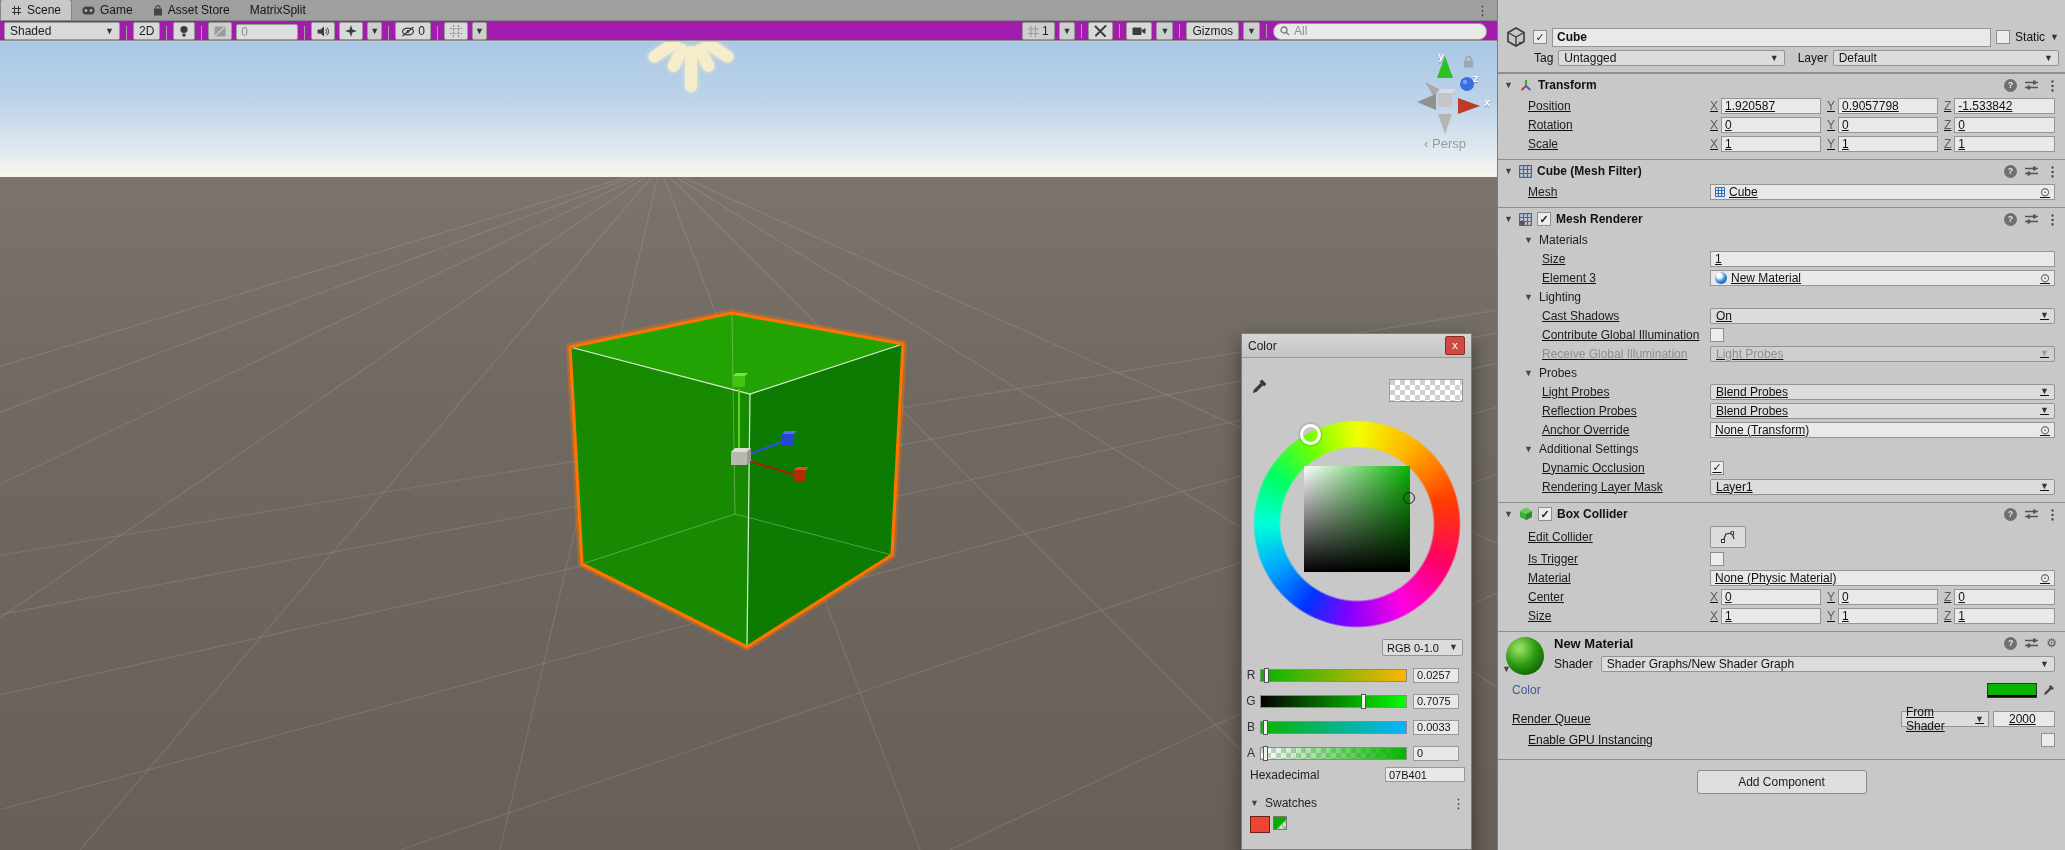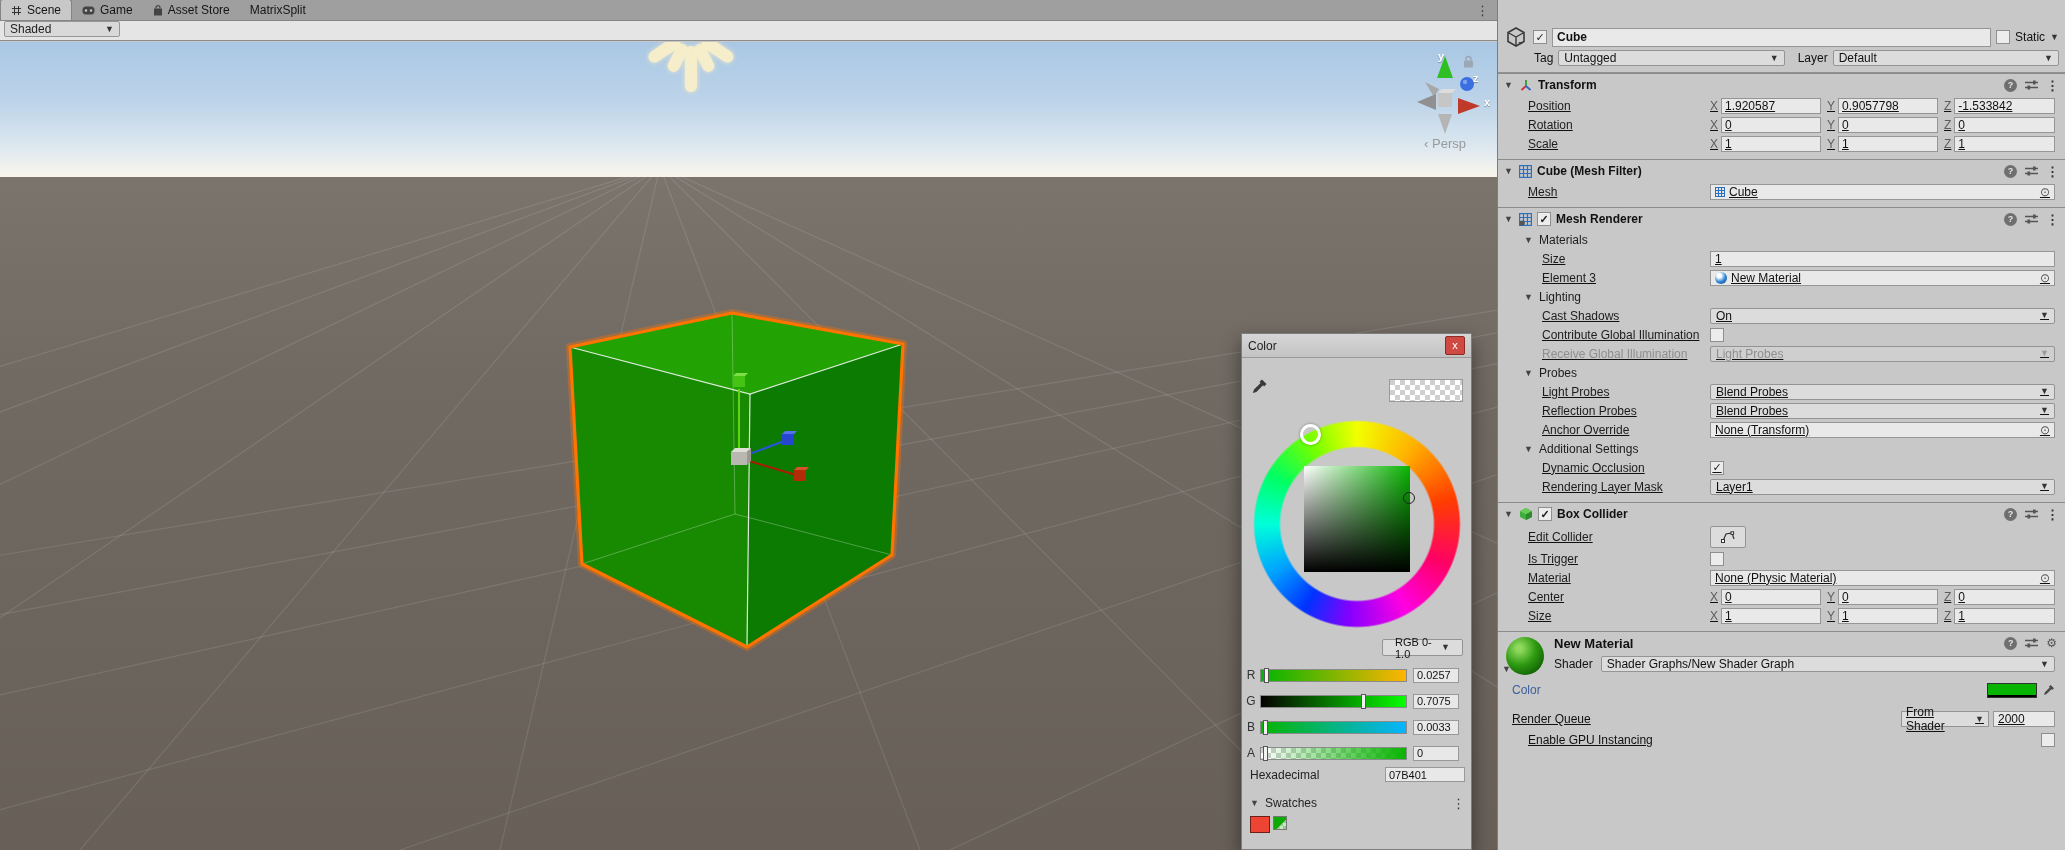--- a/index.html
+++ b/index.html
@@ -9,22 +9,22 @@
   
   .tabstrip{position:absolute;top:0;height:21px;background:#9f9f9f;border-bottom:1px solid #868686;
             display:flex;align-items:flex-end;box-sizing:border-box;}
   .scene-strip{left:0;width:1497px;}
   .insp-strip{left:1498px;width:567px;}
   .tab{height:20px;display:flex;align-items:center;gap:5px;padding:0 10px;color:#151515;white-space:nowrap;}
   .tab.active{background:#c8c8c8;border:1px solid #848484;border-bottom:none;border-radius:3px 3px 0 0;}
   .strip-right{margin-left:auto;display:flex;align-items:center;gap:8px;padding:0 8px 3px 0;color:#3c3c3c;}
   .kebab{font-size:13px;color:#333;line-height:1;}
   
-  .scene-toolbar{position:absolute;left:0;top:21px;width:1497px;height:20px;background:#e5e5e5;
-                 border-bottom:1px solid #8d8d8d;display:flex;align-items:flex-start;padding:0 4px;box-sizing:border-box;gap:4px;flex-direction:column;}
+  .scene-toolbar{position:absolute;left:0;top:21px;width:1497px;height:20px;background:#a21caf;
+                 border-bottom:1px solid #8d8d8d;display:flex;align-items:flex-end;padding:0 4px;box-sizing:border-box;gap:4px;}
   .tbtn{height:16px;display:flex;align-items:center;gap:3px;padding:0 5px;background:#d9d9d9;
         border:1px solid #979797;border-radius:2px;color:#222;white-space:nowrap;}
   .tbtn.flat{background:#cecece;}
   .caret{font-size:9px;color:#333;line-height:1;}
   .tb-sep{width:1px;height:14px;background:#a2a2a2;margin:0 2px;}
   .tb-right{margin-left:auto;display:flex;align-items:center;gap:4px;padding-right:6px;}
   .minifield{height:14px;min-width:52px;background:#dedede;border:1px solid #9a9a9a;border-radius:2px;
              display:flex;align-items:center;padding:0 4px;color:#8b8b8b;}
   .searchbox{height:15px;width:200px;background:#e9e9e9;border:1px solid #979797;border-radius:8px;
              display:flex;align-items:center;gap:4px;padding:0 6px;color:#8f8f8f;}
@@ -52,21 +52,21 @@
   .wheel{position:absolute;left:11px;top:86px;width:208px;height:208px;border-radius:50%;
          background:conic-gradient(from 0deg,#f2ff00,#ffb300 35deg,#ff3d00 75deg,#ff0066 115deg,#ff00e1 150deg,#8400ff 185deg,#0033ff 212deg,#00a2ff 240deg,#00ffd9 270deg,#00ff62 300deg,#72ff00 330deg,#f2ff00 360deg);
          -webkit-mask:radial-gradient(circle closest-side,transparent 73%,#000 75% 98%,transparent 100%);
          mask:radial-gradient(circle closest-side,transparent 73%,#000 75% 98%,transparent 100%);}
   .hue-sel{position:absolute;left:58px;top:90px;width:21px;height:21px;border:3px solid #fff;border-radius:50%;
            box-shadow:0 0 3px rgba(0,0,0,.4);box-sizing:border-box;}
   .svbox{position:absolute;left:62px;top:132px;width:106px;height:106px;
          background:linear-gradient(to top,#000,rgba(0,0,0,0) 100%),linear-gradient(to right,#fff,#09b502);}
   .sv-sel{position:absolute;left:161px;top:158px;width:12px;height:12px;border:1.5px solid #222;border-radius:50%;box-sizing:border-box;}
   .modedd{position:absolute;left:140px;top:305px;width:81px;height:17px;background:#dcdcdc;border:1px solid #949494;
-          border-radius:2px;display:flex;align-items:center;gap:3px;padding:0 12px;box-sizing:border-box;font-size:11px;}
+          border-radius:2px;display:flex;align-items:center;gap:3px;padding:0 4px;box-sizing:border-box;font-size:11px;}
   .srow{position:absolute;left:0;width:231px;height:16px;display:flex;align-items:center;}
   .srow .sl{width:18px;text-align:center;color:#333;}
   .track{position:relative;width:147px;height:13px;border:1px solid #8a8a8a;box-sizing:border-box;}
   .handle{position:absolute;top:-2px;width:5px;height:15px;background:#f2f2f2;border:1px solid #555;box-sizing:border-box;}
   .sval{margin-left:6px;width:46px;height:15px;background:#e8e8e8;border:1px solid #989898;display:flex;
         align-items:center;padding:0 3px;box-sizing:border-box;font-size:11px;}
   .hexrow{position:absolute;left:0;top:433px;width:231px;display:flex;align-items:center;}
   .swrow{position:absolute;left:8px;top:462px;width:215px;display:flex;align-items:center;gap:5px;color:#222;}
   .chip-red{width:18px;height:15px;background:#ee4433;border:1px solid #6d2018;}
   .chip-grn{width:12px;height:12px;border:1px solid #777;background:linear-gradient(135deg,#0cab04 0 60%,rgba(12,171,4,.25) 60%),conic-gradient(#fff 0 25%,#ccc 0 50%,#fff 0 75%,#ccc 0);background-size:100% 100%,6px 6px;}
@@ -109,21 +109,21 @@
               background:radial-gradient(circle at 35% 30%,#8fd95e 0 8%,#2f9b12 45%,#0c5a03 85%,#063a01 100%);}
   .mat-title{position:absolute;left:56px;top:4px;font-weight:bold;font-size:13px;}
   .mat-shader{position:absolute;left:56px;top:24px;right:10px;display:flex;align-items:center;gap:8px;}
   .mat-fold{position:absolute;left:4px;top:32px;font-size:9px;color:#444;}
   .colorrow{display:flex;align-items:center;height:24px;padding:0 10px 0 14px;}
   .swatch-g{width:50px;height:15px;border:1px solid #333;box-sizing:border-box;
             background:linear-gradient(#07b401 0 70%,#07b401 70%) top/100% 11px no-repeat,#000;}
   .rq-dd{width:88px;height:16px;background:#dcdcdc;border:1px solid #949494;display:flex;align-items:center;
          padding:0 4px;box-sizing:border-box;}
   .rq-f{width:62px;height:16px;background:#e9e9e9;border:1px solid #969696;display:flex;align-items:center;
-        padding:0 4px;box-sizing:border-box;margin-left:4px;}
+        padding:0 15px;box-sizing:border-box;margin-left:4px;}
   .addwrap{border-top:1px solid #8c8c8c;margin-top:10px;padding:10px 0;display:flex;justify-content:center;}
   .addbtn{width:168px;height:22px;background:#dfdfdf;border:1px solid #8d8d8d;border-radius:3px;
           display:flex;align-items:center;justify-content:center;color:#1a1a1a;}
   .editcol-btn{width:34px;height:20px;background:#dcdcdc;border:1px solid #949494;border-radius:2px;
                display:flex;align-items:center;justify-content:center;}
   svg{display:block;}
 </style>
 </head>
 <body>
 
@@ -842,15 +842,20 @@
         </div>
         <div class="rq-f">
           <span>2000</span>
         </div>
       </div>
       <div class="irow" style="padding-left:30px">
         <span style="flex:1">Enable GPU Instancing</span>
         <div class="chk"></div>
       </div>
 
+      <div class="addwrap">
+        <div class="addbtn">
+          <span>Add Component</span>
+        </div>
+      </div>
     </div>
   </div>
 </div>
 
 </body></html>

